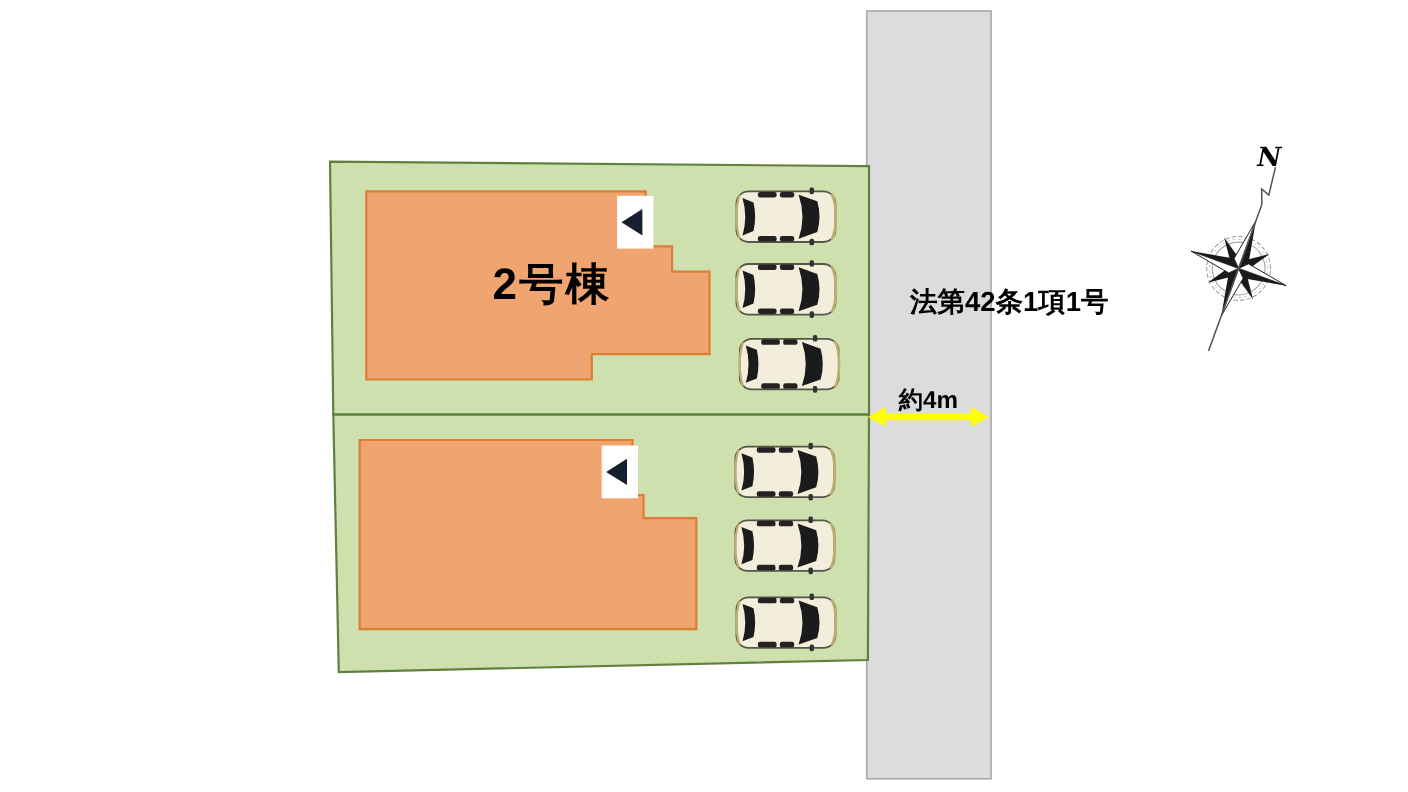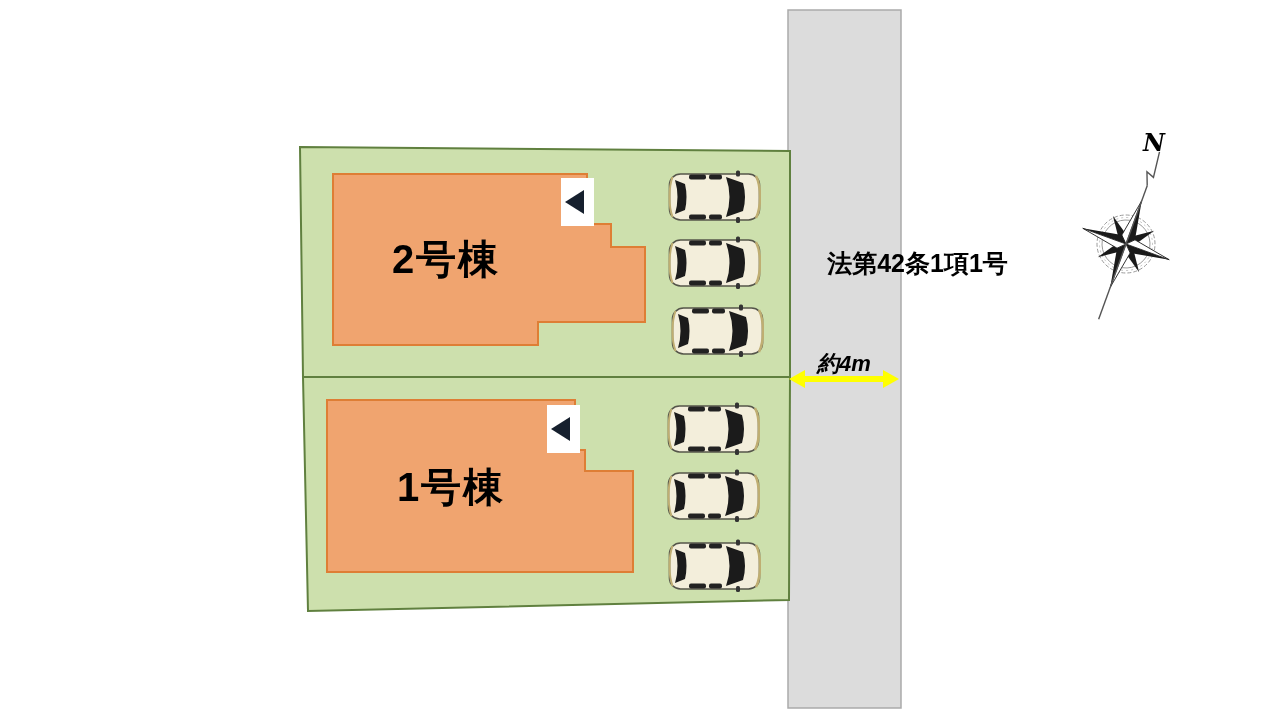--- a/index.html
+++ b/index.html
@@ -8,41 +8,40 @@
     width: 1280px;
     height: 720px;
     background: #ffffff;
     overflow: hidden;
     font-family: "Liberation Sans", sans-serif;
   }
   .canvas svg.scene { position: absolute; left: 0; top: 0; }
   .overlay { position: absolute; color: #000; }
   .building-label {
     width: 220px;
-    text-align: center;
+    text-align: right;
     font-size: 40px;
     font-weight: 600;
     letter-spacing: 2px;
     line-height: 44px;
   }
   .road-label {
-    left: 795px; top: 245px;
+    left: 795px; top: 257px;
     width: 245px;
     text-align: center;
     font-size: 25px;
     font-weight: bold;
     line-height: 37px;
   }
   .width-label {
     left: 783px; top: 349px;
     width: 122px;
     text-align: center;
     font-size: 22px;
     font-weight: bold;
-    font-style: italic;
   }
   .north-label {
     left: 1143px; top: 128px;
     font-family: "DejaVu Serif", serif;
     font-style: italic;
     font-weight: bold;
     font-size: 24px;
   }
   #building-2-label { left: 336px; top: 237px; }
   #building-1-label { left: 341px; top: 465px; }
@@ -124,21 +123,20 @@
         <path d="M-46,0 L-7,7 L0,0 Z" fill="#ffffff" stroke="#1a1a1a" stroke-width="0.8"></path>
 
         <line x1="0" y1="80" x2="0" y2="-62" stroke="#555555" stroke-width="1.4"></line>
         <polyline points="0,-62 -5,-75 3,-72 0,-98" fill="none" stroke="#555555" stroke-width="1.4"></polyline>
       </g>
     </g>
   </svg>
 
   <div id="building-2-label" class="overlay building-label">2号棟</div>
 
-  <div id="building-1-label" class="overlay building-label">1号棟</div>
 
   <div class="overlay road-label">
     <div>法第42条1項1号</div>
   </div>
 
   <div class="overlay width-label">約4m</div>
 
   <div class="overlay north-label">N</div>
 
 </div>

